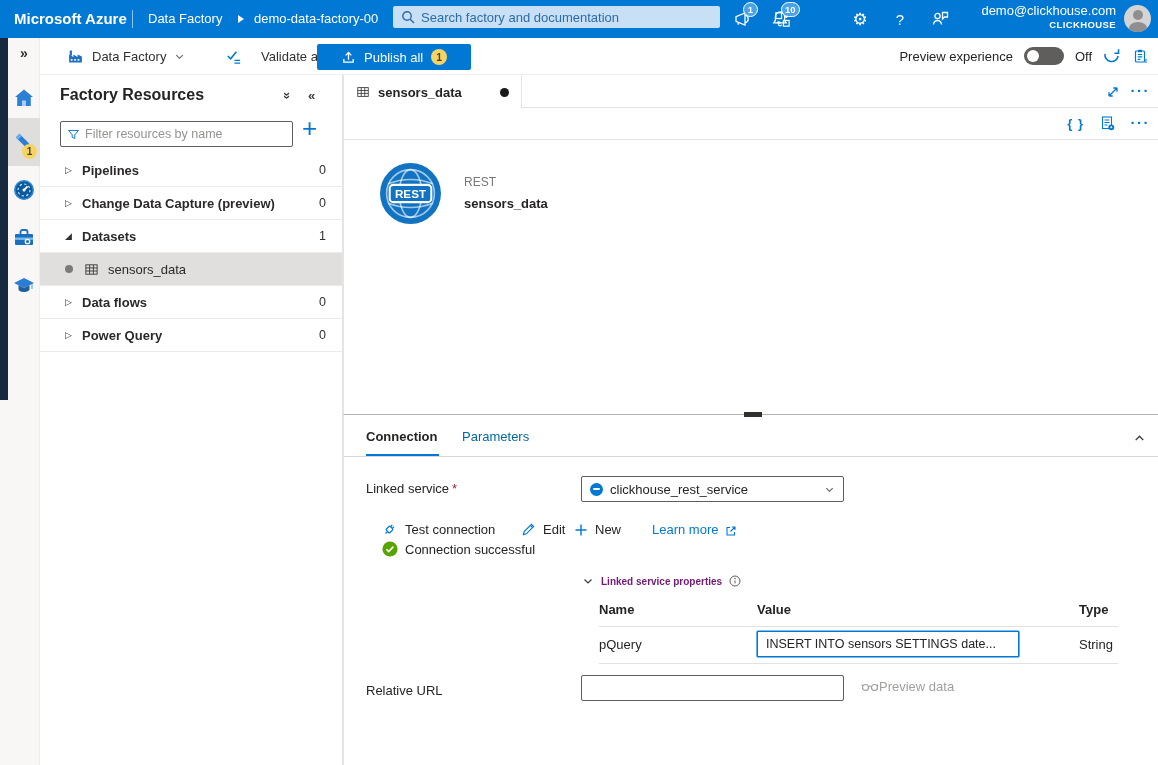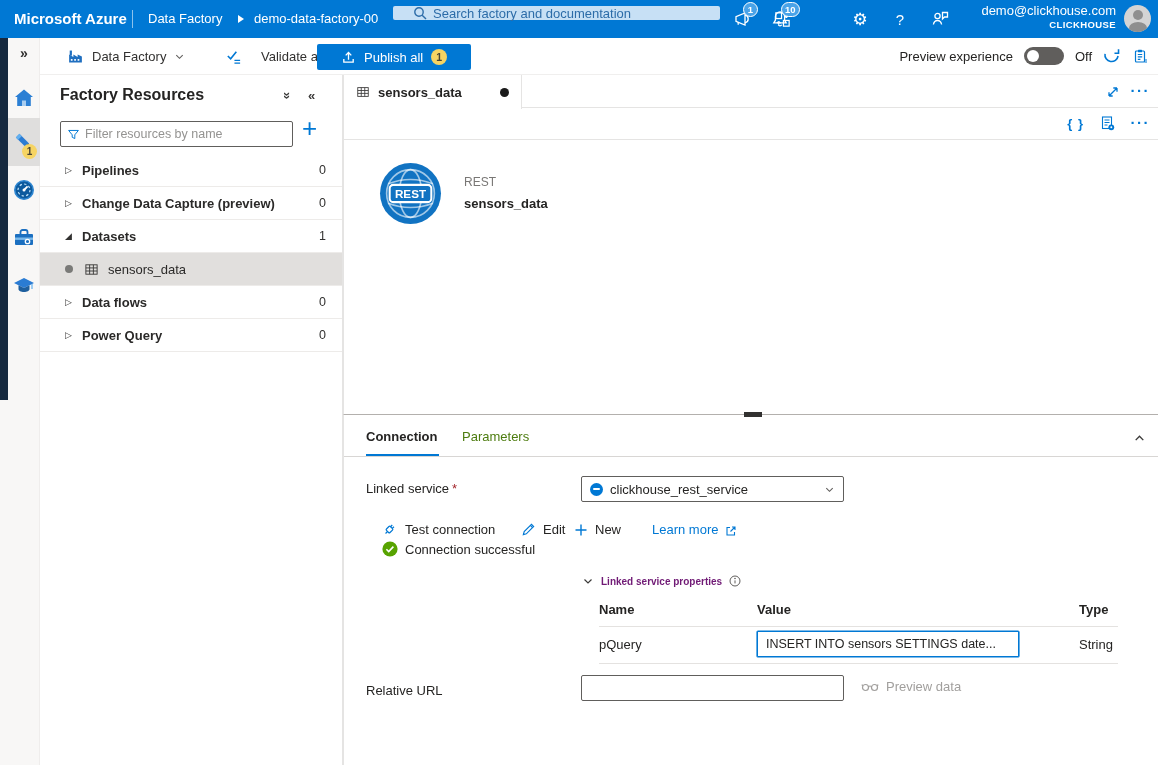--- a/index.html
+++ b/index.html
@@ -10,21 +10,21 @@
   svg{display:block}
   input{font-family:"Liberation Sans",sans-serif}
 
   
   .topbar{position:absolute;left:0;top:0;width:1158px;height:38px;background:#0078d4;color:#fff}
   .brand{position:absolute;left:14px;top:0;line-height:38px;font-size:15px;font-weight:600}
   .top-divider{position:absolute;left:132px;top:10px;width:1px;height:18px;background:rgba(255,255,255,.55)}
   .bc-app{position:absolute;left:148px;top:0;line-height:38px;font-size:13px}
   .bc-caret{position:absolute;left:238px;top:15px;width:0;height:0;border-left:6px solid #fff;border-top:4.5px solid transparent;border-bottom:4.5px solid transparent}
   .bc-item{position:absolute;left:254px;top:0;line-height:38px;font-size:13px;width:138px;overflow:hidden;white-space:nowrap}
-  .search{position:absolute;left:393px;top:6px;width:327px;height:14px;background:#c7e0f5;border-radius:2px;display:flex;align-items:center;padding:0 20px;gap:6px}
+  .search{position:absolute;left:393px;top:6px;width:327px;height:22px;background:#c7e0f5;border-radius:2px;display:flex;align-items:center;padding:0 8px;gap:6px}
   .search input{flex:1;background:transparent;border:0;outline:0;color:#1d5c97;font-size:13px}
   .search input::placeholder{color:#2c6ca8;opacity:1}
   .top-ic{position:absolute;top:0;width:30px;height:38px;display:flex;align-items:center;justify-content:center}
   .badge{position:absolute;top:2px;left:16px;min-width:15px;height:15px;border-radius:8px;background:#4aa3e8;border:1px solid #fff;color:#fff;font-size:9.5px;font-weight:600;display:flex;align-items:center;justify-content:center;padding:0 3px;line-height:1}
   .glyph-ic{font-size:17px;line-height:1;color:#fff}
   .account{position:absolute;right:42px;top:3px;text-align:right;line-height:1.25}
   .acct-email{font-size:13px}
   .acct-tenant{font-size:9.5px;font-weight:700;letter-spacing:.4px}
   .avatar{position:absolute;right:7px;top:5px;width:27px;height:27px;border-radius:50%;background:#d4d4d4;overflow:hidden}
   .avatar .head{position:absolute;left:8.5px;top:5px;width:10px;height:10px;border-radius:50%;background:#8f8f8f}
@@ -76,41 +76,41 @@
   .blue-ellipsis{color:#0078d4;font-weight:700;font-size:15px;letter-spacing:1.5px;line-height:1}
   .braces{color:#0078d4;font-weight:700;font-size:13px;letter-spacing:1px}
   .canvas-actions{position:absolute;left:0;top:33px;right:0;height:32px;border-bottom:1px solid #e5e4e3}
   .node-circle{position:absolute;left:35px;top:87px}
   .node-type{position:absolute;left:120px;top:100px;font-size:12px;color:#797775}
   .node-name{position:absolute;left:120px;top:121px;font-size:13px;font-weight:600;color:#252423}
   .drag-handle{position:absolute;left:400px;bottom:-3px;width:18px;height:5px;background:#323130;z-index:3}
 
   
   .panel{position:absolute;left:343px;top:415px;right:0;bottom:0;background:#fff;border-left:1px solid #e5e4e3}
-  .ptab{position:absolute;top:14px;font-size:13px;color:#4d7c0f}
+  .ptab{position:absolute;top:14px;font-size:13px;color:#0369a1}
   .ptab.active{font-weight:600;color:#252423}
   .ptab-underline{position:absolute;left:22px;top:39px;width:73px;height:2px;background:#0078d4}
   .panel-sep{position:absolute;left:0;right:0;top:41px;height:1px;background:#d8d6d4}
   .flabel{position:absolute;font-size:13px;color:#252423}
   .req{color:#a4262c;margin-left:3px}
   .dropdown{position:absolute;left:237px;top:61px;width:263px;height:26px;border:1px solid #605e5c;border-radius:2px;display:flex;align-items:center;gap:7px;padding:0 8px;background:#fff}
   .dropdown .dd-label{font-size:13px;color:#252423}
   .ls-dot{width:13px;height:13px;border-radius:50%;background:#0078d4;position:relative;flex:0 0 auto}
   .ls-dot::after{content:"";position:absolute;left:3px;top:5.5px;width:7px;height:2px;background:#fff;border-radius:1px}
   .link-row-item{position:absolute;top:102px;height:20px;display:flex;align-items:flex-end;gap:7px;font-size:13px;color:#252423}
   .blue-link{color:#0078d4}
   .success-row{position:absolute;left:38px;top:126px;display:flex;align-items:center;gap:7px;font-size:13px;color:#252423}
   .lsp-header{position:absolute;left:238px;top:160px;display:flex;align-items:center;gap:7px}
   .lsp-title{font-size:10px;font-weight:600;color:#701a75}
   .col-h{position:absolute;top:187px;font-size:13px;font-weight:600;color:#252423}
   .tbl-line{position:absolute;right:40px;height:1px;background:#e4e2e0}
   .cell{position:absolute;top:222px;font-size:13px;color:#252423}
   .value-input{position:absolute;left:413px;top:216px;width:262px;height:26px;border:1px solid #0078d4;box-shadow:0 0 0 .6px #0078d4;border-radius:1px;padding:0 8px;font-size:12.5px;color:#252423;outline:0}
   .rel-input{position:absolute;left:237px;top:260px;width:263px;height:26px;border:1px solid #605e5c;border-radius:2px;padding:0 8px;font-size:13px;outline:0}
-  .preview-btn{position:absolute;left:517px;top:264px;display:flex;align-items:center;gap:7px;font-size:13px;color:#a19f9d}
+  .preview-btn{position:absolute;left:517px;top:264px;display:flex;align-items:center;font-size:13px;color:#a19f9d}
 </style>
 </head>
 <body>
 
 <div class="app">
 
   <header class="topbar">
     <span class="brand">Microsoft Azure</span>
     <span class="top-divider"></span>
     <span class="bc-app">Data Factory</span>

